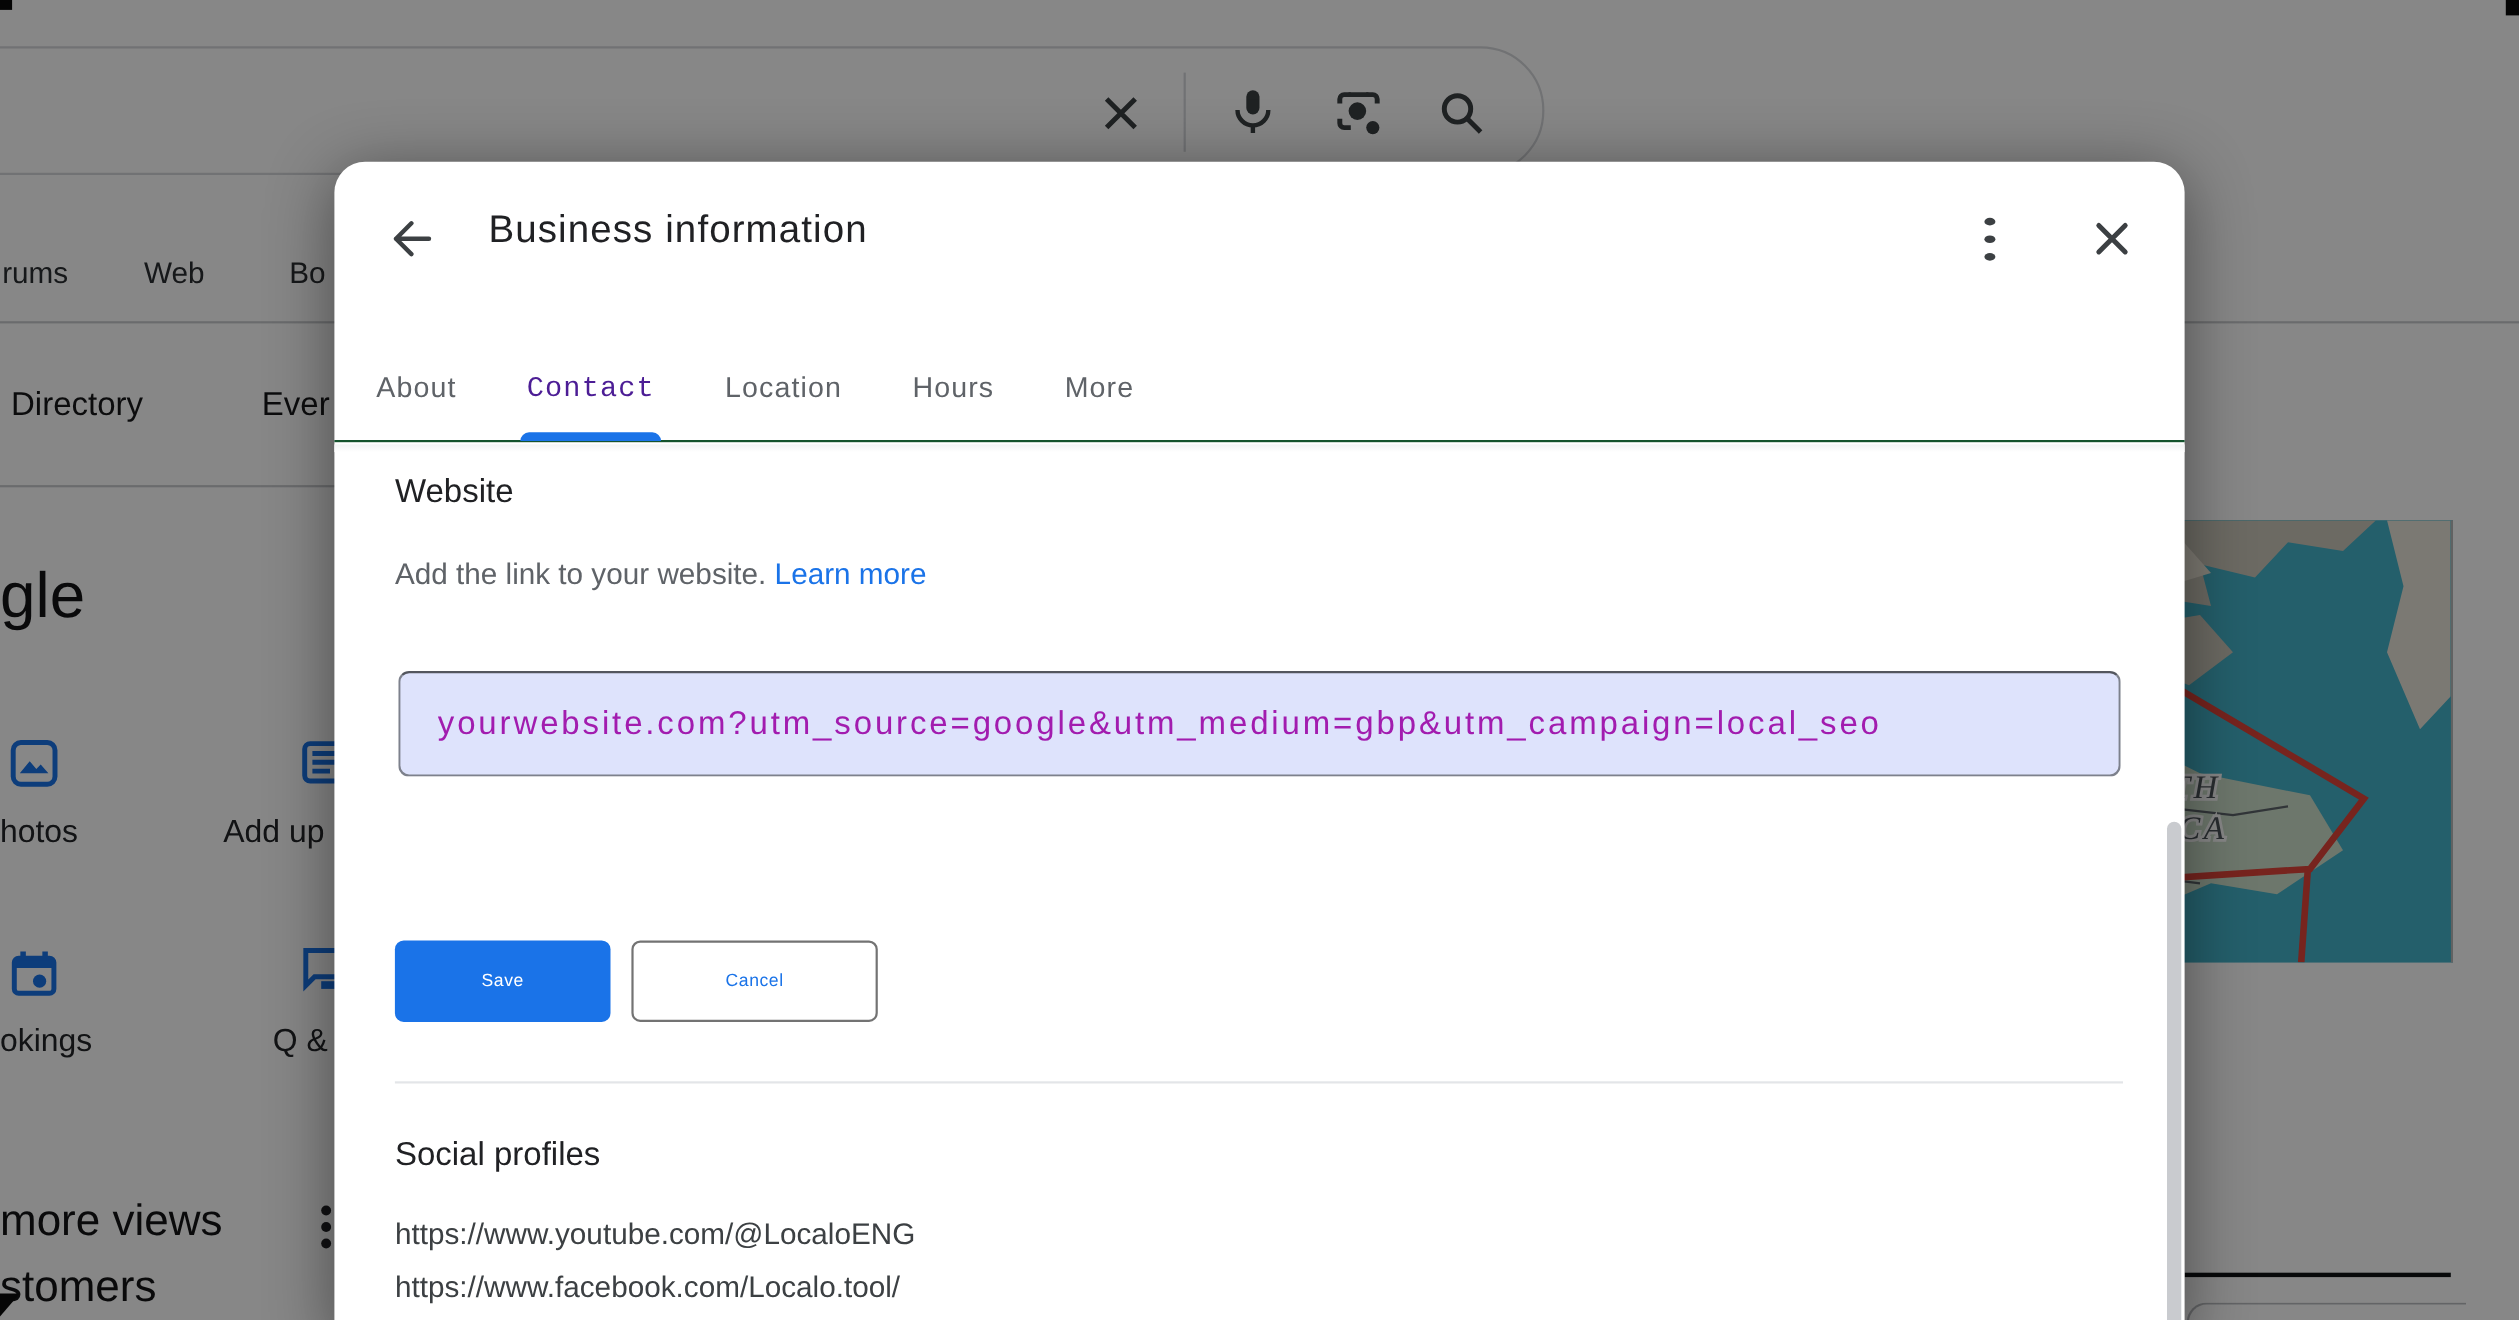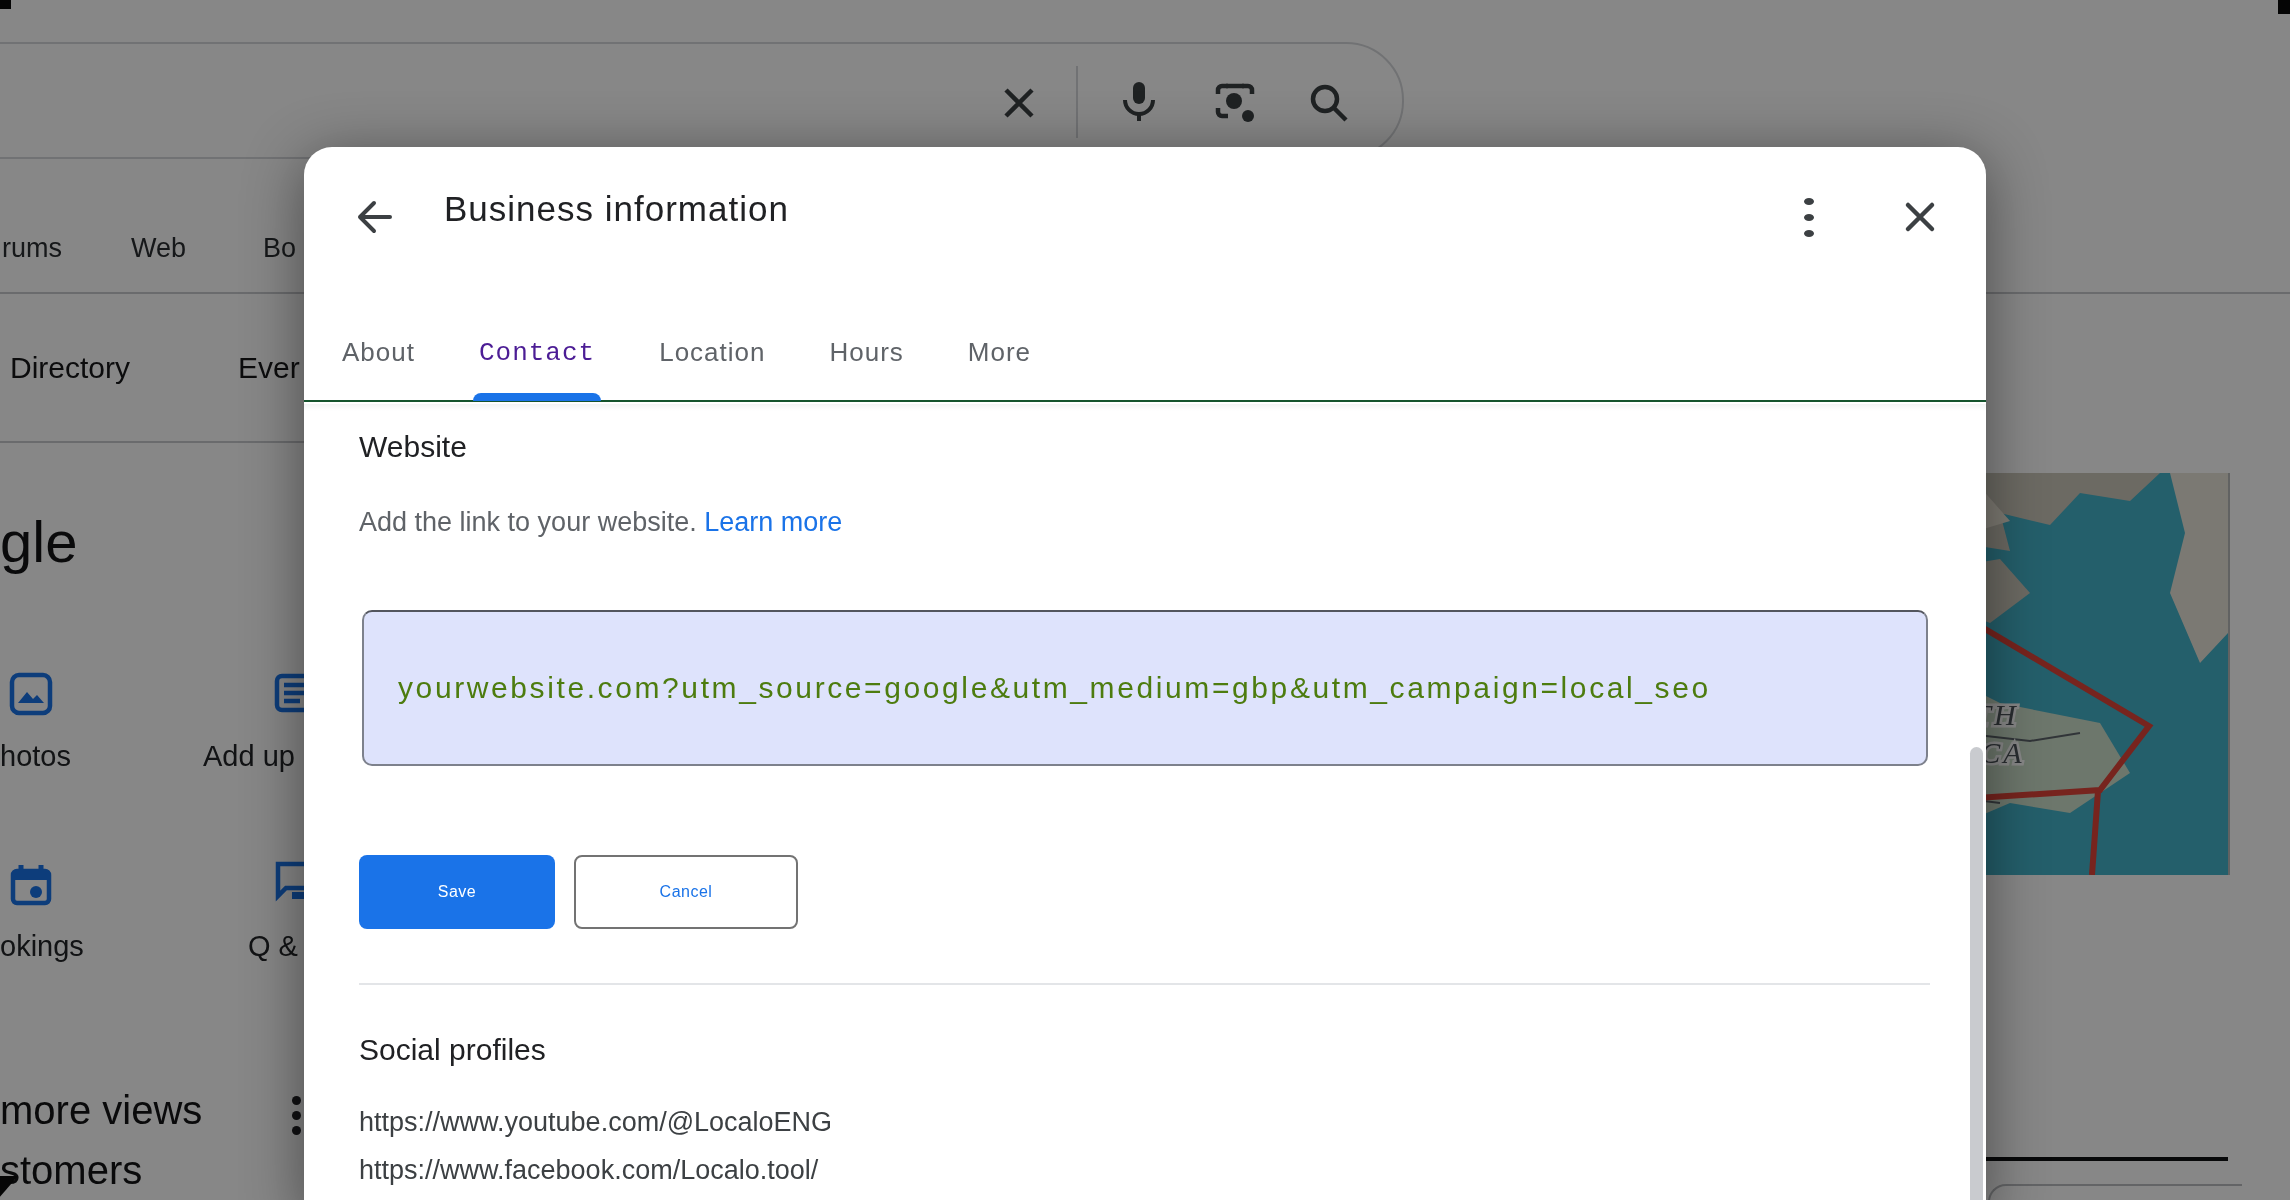--- a/index.html
+++ b/index.html
@@ -56,23 +56,23 @@
   .tab.active{color:#4c1d95;font-family:Liberation Mono, monospace;}
   .tab.active::after{content:"";position:absolute;left:-6px;right:-6px;bottom:0;height:8px;
       background:#1a73e8;border-radius:8px 8px 0 0;}
   #scrollhint{left:0;top:257px;width:1682px;height:7px;
       background:linear-gradient(#f1f3f4,#ffffff);}
 
   .h2{font-size:30px;color:#202124;white-space:nowrap;}
   #website-h{left:55px;top:283px;}
   #website-desc{left:55px;top:360px;font-size:27px;color:#5f6368;white-space:nowrap;}
   #learn-more{color:#1a73e8;cursor:pointer;}
-  #url-input{left:58px;top:463px;width:1566px;height:156px;background:#dee3fc;
+  #url-input{left:58px;top:463px;width:1566px;height:96px;background:#dee3fc;
       border:2px solid #7d818c;border-top-color:#53565e;border-radius:10px;box-sizing:border-box;
-      font-size:30px;letter-spacing:2.6px;color:#4d7c0f;padding:0 34px;
+      font-size:30px;letter-spacing:2.6px;color:#a21caf;padding:0 34px;
       font-family:"Liberation Sans","DejaVu Sans",sans-serif;outline:none;}
   .btn{top:708px;height:74px;border-radius:8px;font-size:16px;letter-spacing:0.5px;
       display:flex;align-items:center;justify-content:center;cursor:pointer;box-sizing:border-box;}
   #save-btn{left:55px;width:196px;background:#1a73e8;color:#fff;}
   #cancel-btn{left:270px;width:224px;background:#fff;color:#1a73e8;border:2px solid #737373;}
   #section-div{left:55px;top:836px;width:1571px;height:2px;background:#e3e5e8;}
   #social-h{left:55px;top:886px;}
   .url{left:55px;font-size:27px;color:#3c4043;white-space:nowrap;}
   #scrollbar{left:1666px;top:600px;width:13px;height:469px;background:#c9cbcf;border-radius:7px;}
 </style>

